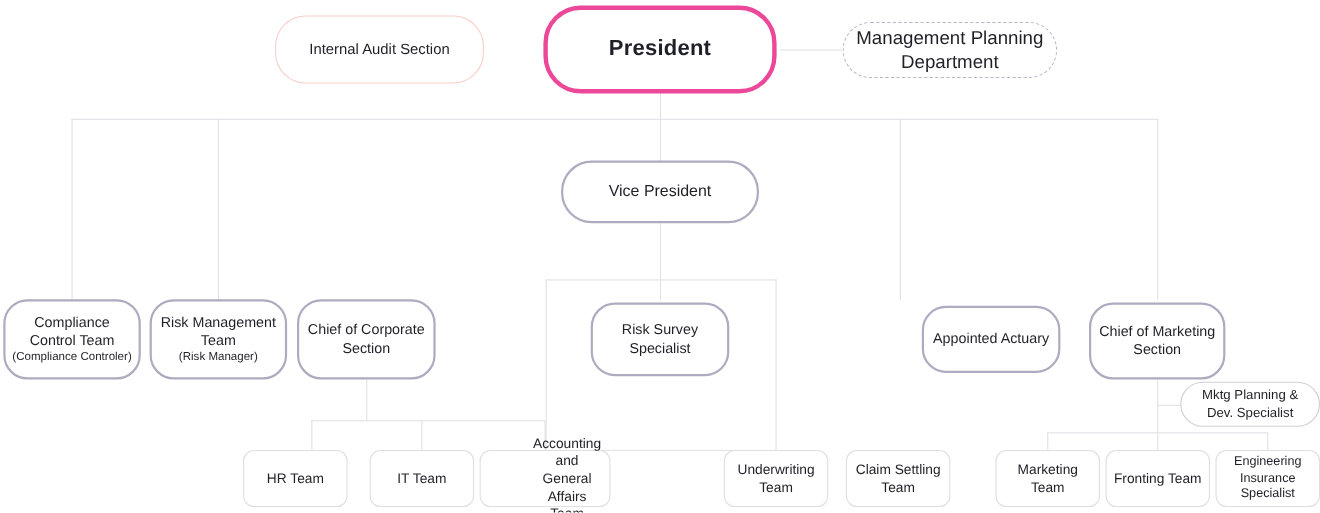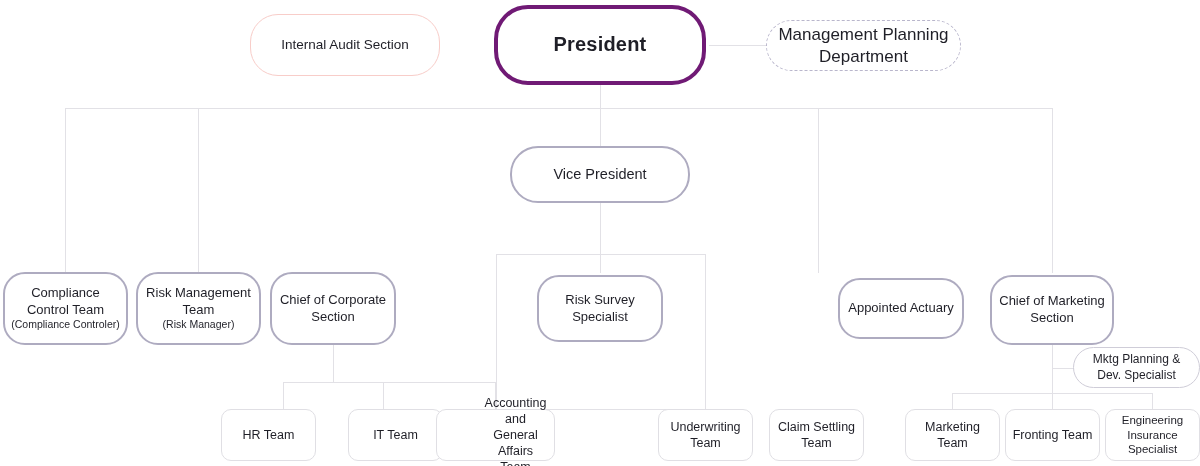--- a/index.html
+++ b/index.html
@@ -25,21 +25,21 @@
     background:#ffffff;
     color:#1f1f27;
     line-height:1.28;
     z-index:3;
   }
   .node .lbl{display:block;padding:0 6px;}
   .node .sub{display:block;font-size:10.5px;}
 
   
   .n-president{
-    border:4px solid #701a75;
+    border:4px solid #ec4899;
     border-radius:34px;
     font-size:20px;font-weight:bold;
     letter-spacing:.2px;
   }
   .n-audit{
     border:1.5px solid #f8cdc9;
     border-radius:28px;
     font-size:13.5px;
   }
   .n-dashed{
@@ -151,21 +151,21 @@
   </div>
 
   <div class="node n-spec" style="left:1073px;top:347px;width:127px;height:41px;">
     <span class="lbl">Mktg Planning &amp; Dev. Specialist</span>
   </div>
 
   <div class="node n-leaf" style="left:221px;top:409px;width:95px;height:52px;">
     <span class="lbl">HR Team</span>
   </div>
 
-  <div class="node n-leaf" style="left:336px;top:409px;width:95px;height:52px;margin-left:12px;">
+  <div class="node n-leaf" style="left:336px;top:409px;width:95px;height:52px;">
     <span class="lbl">IT Team</span>
   </div>
 
   <div class="node n-leaf" style="left:436px;top:409px;width:119px;height:52px;padding-left:40px;">
     <span class="lbl">Accounting and General Affairs Team</span>
   </div>
 
   <div class="node n-leaf" style="left:658px;top:409px;width:95px;height:52px;">
     <span class="lbl">Underwriting Team</span>
   </div>

